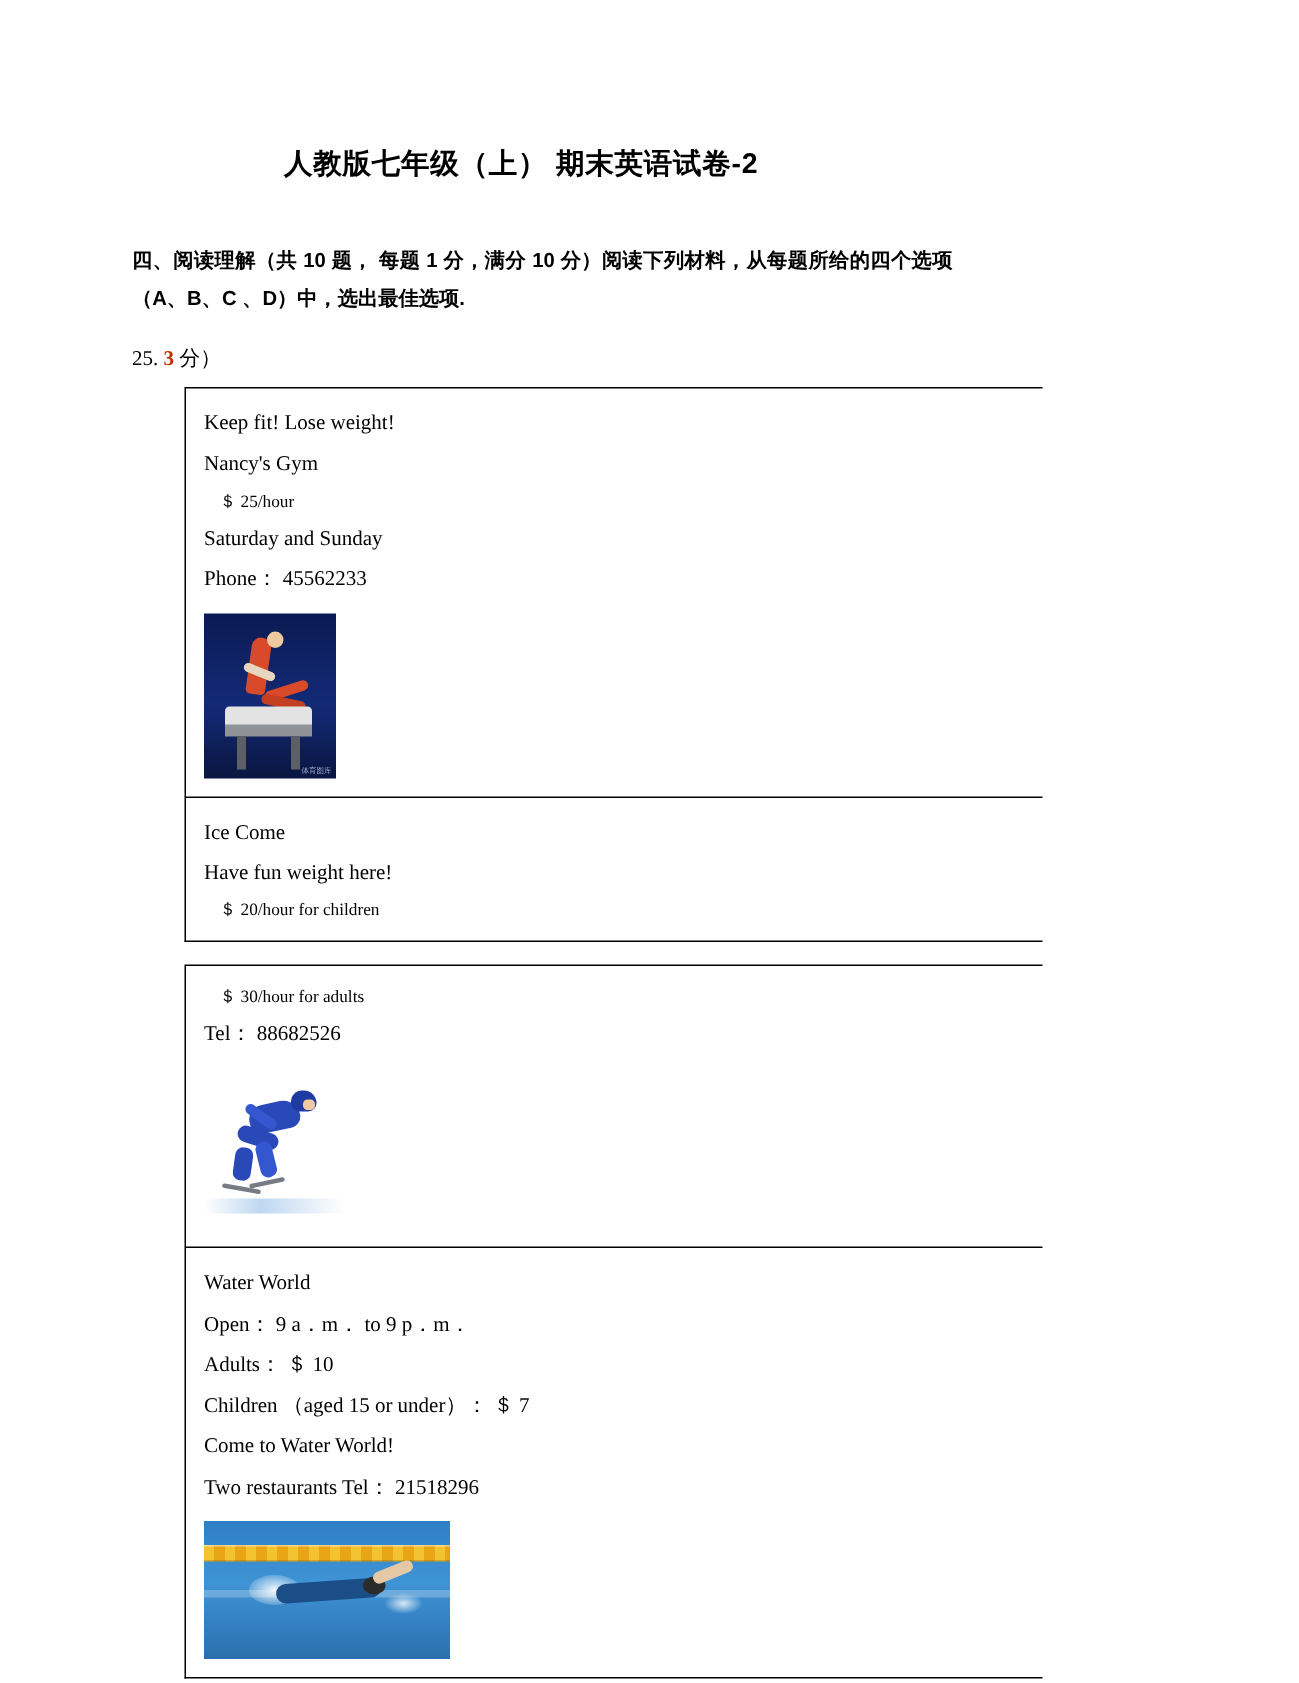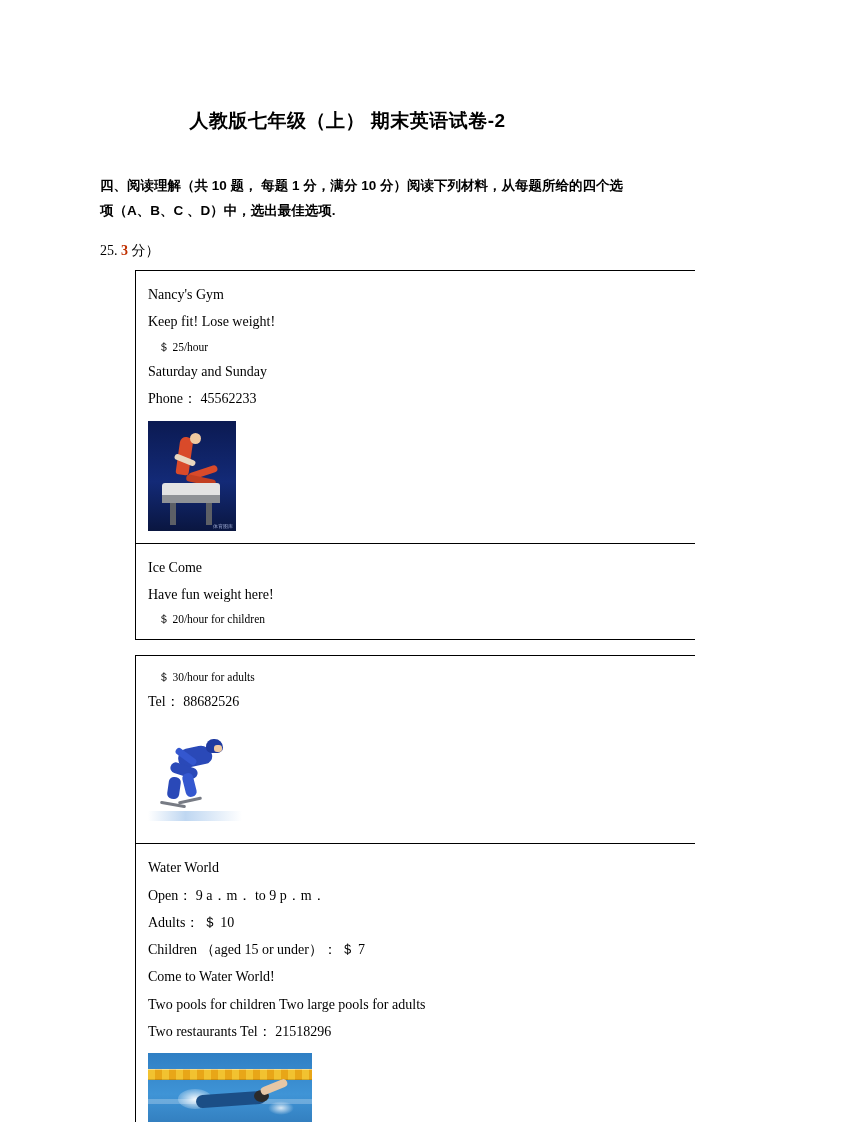--- a/index.html
+++ b/index.html
@@ -13,21 +13,21 @@
     position: relative;
     font-family: "Liberation Serif", serif;
     color: #000000;
     -webkit-font-smoothing: antialiased;
   }
   .page {
     position: relative;
     width: 695px;
     height: 1122px;
     box-sizing: border-box;
-    padding: 12px;
+    padding: 0;
     overflow: hidden;
   }
   .doc-title {
     text-align: center;
     font-family: "Liberation Sans", sans-serif;
     font-weight: bold;
     font-size: 19px;
     margin-top: 96px;
     letter-spacing: 0.5px;
   }
@@ -359,22 +359,22 @@
 
   <div class="q-number">
     <span>25.</span>
     <span class="mark">3</span>
     <span>分）</span>
   </div>
 
   <div class="ads-wrap">
 
     <div class="ad-box">
+      <div class="ad-line">Keep fit! Lose weight!</div>
       <div class="ad-line">Nancy's Gym</div>
-      <div class="ad-line">Keep fit! Lose weight!</div>
       <div class="ad-line indent small-unit">＄ 25/hour</div>
       <div class="ad-line">Saturday and Sunday</div>
       <div class="ad-line">Phone： 45562233</div>
       <div class="pic pic-gym">
         <div class="body"></div>
         <div class="head"></div>
         <div class="arm"></div>
         <div class="leg1"></div>
         <div class="leg2"></div>
         <div class="horse"></div>
@@ -409,21 +409,20 @@
         <div class="blade b2"></div>
       </div>
     </div>
 
     <div class="ad-box">
       <div class="ad-line">Water World</div>
       <div class="ad-line">Open： 9 a．m． to 9 p．m．</div>
       <div class="ad-line">Adults： ＄ 10</div>
       <div class="ad-line">Children （aged 15 or under）： ＄ 7</div>
       <div class="ad-line">Come to Water World!</div>
-      <div class="ad-line">Two pools for children          Two large pools for adults</div>
       <div class="ad-line">Two restaurants Tel： 21518296</div>
       <div class="pic pic-swim">
         <div class="rope top"></div>
         <div class="lane-line"></div>
         <div class="splash"></div>
         <div class="swimmer-body"></div>
         <div class="swimmer-head"></div>
         <div class="swimmer-arm"></div>
         <div class="splash2"></div>
 

